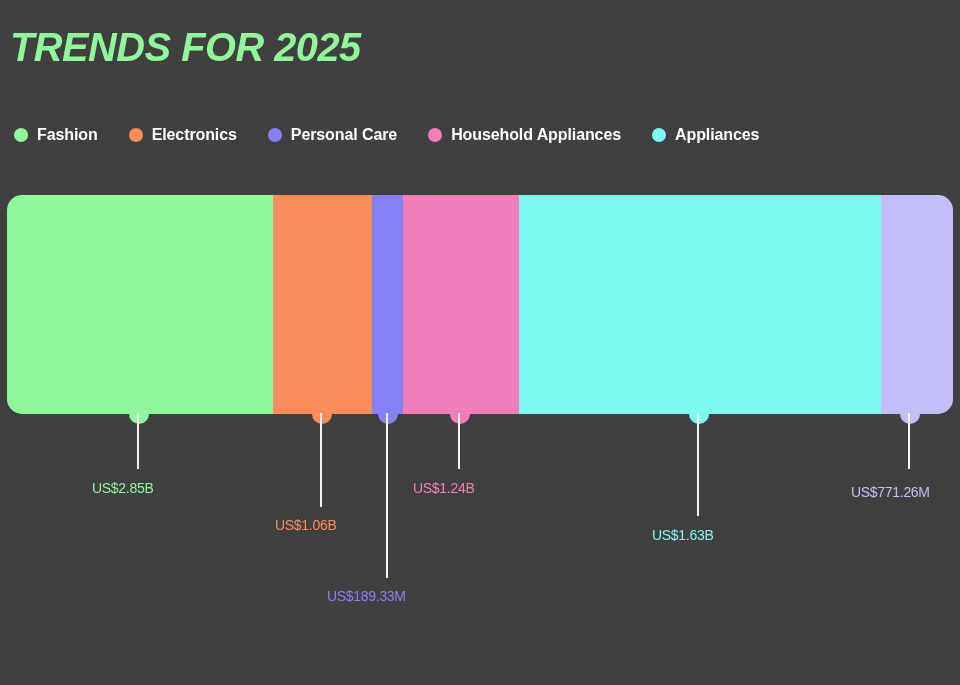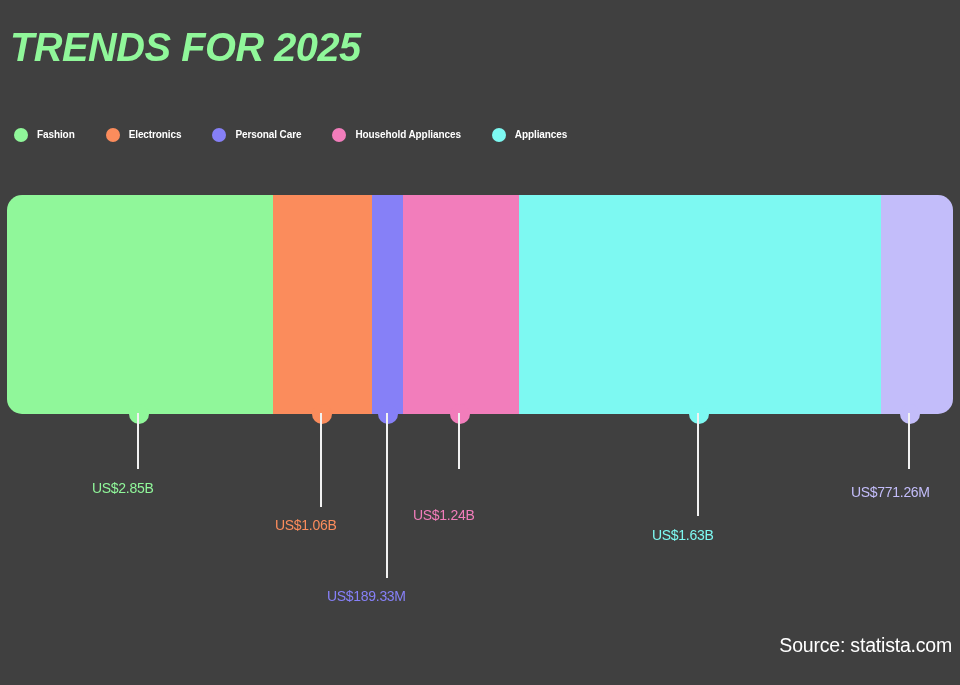--- a/index.html
+++ b/index.html
@@ -55,21 +55,21 @@
   }
   .legend-dot {
     width: 14px;
     height: 14px;
     border-radius: 50%;
     margin-right: 9px;
     flex: 0 0 auto;
   }
   .legend-label {
     color: #ffffff;
-    font-size: 10px;
+    font-size: 16px;
     font-weight: bold;
     letter-spacing: -0.1px;
     line-height: 1;
   }
 
   
   .bar {
     position: absolute;
     left: 7px;
     top: 195px;
@@ -161,24 +161,23 @@
       <div class="leader" style="left: 137px; height: 56px;"></div>
       <div class="vlabel" style="left: 92px; top: 481px; color: rgb(144, 247, 154);">US$2.85B</div>
       <div class="bulb" style="left: 321px; background: rgb(251, 140, 92);"></div>
       <div class="leader" style="left: 320px; height: 94px;"></div>
       <div class="vlabel" style="left: 275px; top: 518px; color: rgb(251, 140, 92);">US$1.06B</div>
       <div class="bulb" style="left: 387px; background: rgb(134, 128, 247);"></div>
       <div class="leader" style="left: 386px; height: 165px;"></div>
       <div class="vlabel" style="left: 327px; top: 589px; color: rgb(134, 128, 247);">US$189.33M</div>
       <div class="bulb" style="left: 459px; background: rgb(242, 125, 187);"></div>
       <div class="leader" style="left: 458px; height: 56px;"></div>
-      <div class="vlabel" style="left: 413px; top: 481px; color: rgb(242, 125, 187); margin-top: 27px;">US$1.24B</div>
+      <div class="vlabel" style="left: 413px; top: 481px; color: rgb(242, 125, 187);">US$1.24B</div>
       <div class="bulb" style="left: 698px; background: rgb(125, 249, 242);"></div>
       <div class="leader" style="left: 697px; height: 103px;"></div>
       <div class="vlabel" style="left: 652px; top: 528px; color: rgb(125, 249, 242);">US$1.63B</div>
       <div class="bulb" style="left: 909px; background: rgb(195, 189, 250);"></div>
       <div class="leader" style="left: 908px; height: 56px;"></div>
       <div class="vlabel" style="left: 851px; top: 485px; color: rgb(195, 189, 250);">US$771.26M</div>
     </div>
 
-  <div class="source">Source: statista.com</div>
 
 </div>
 
 </body></html>

